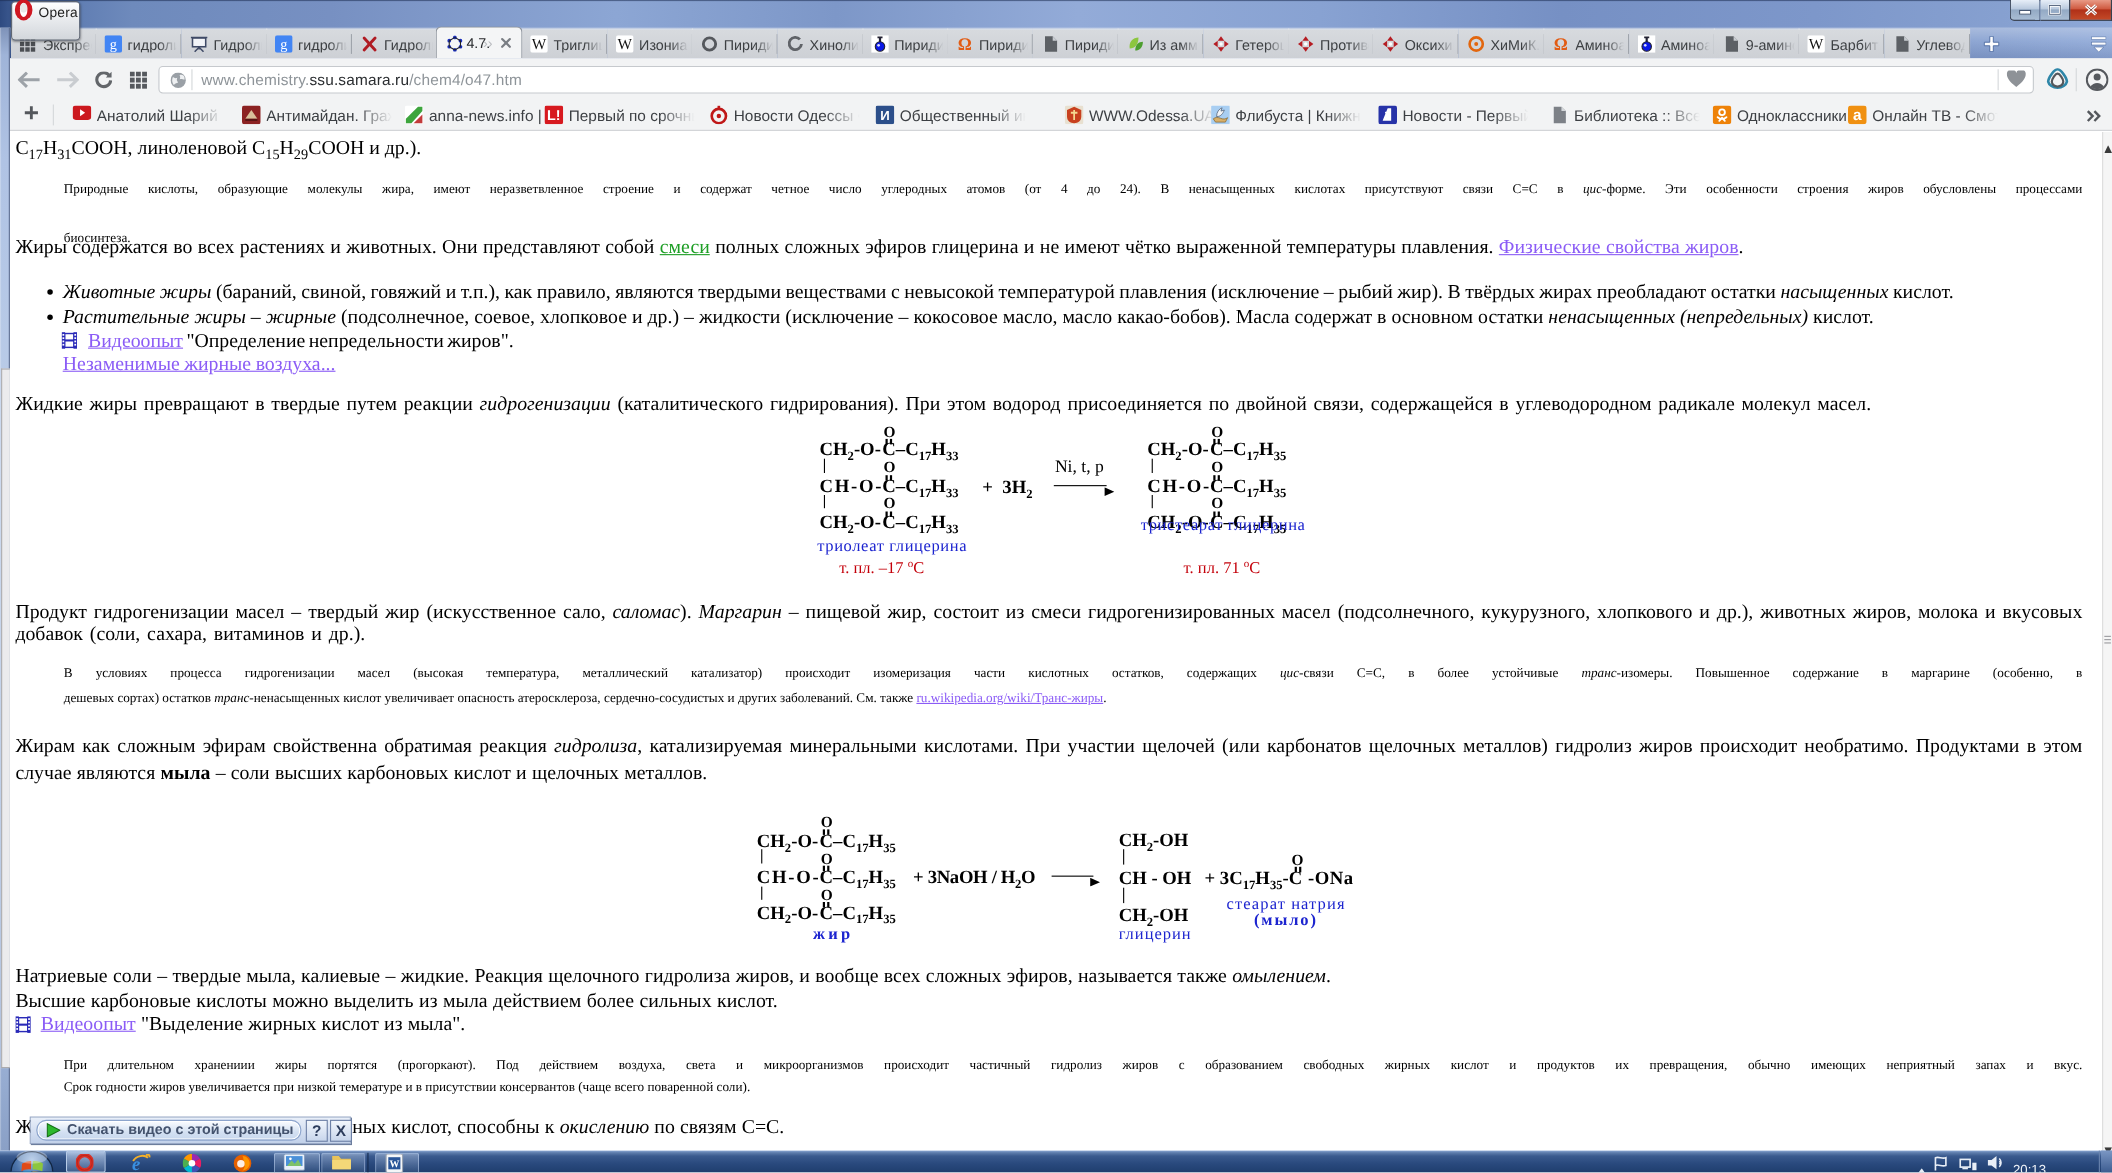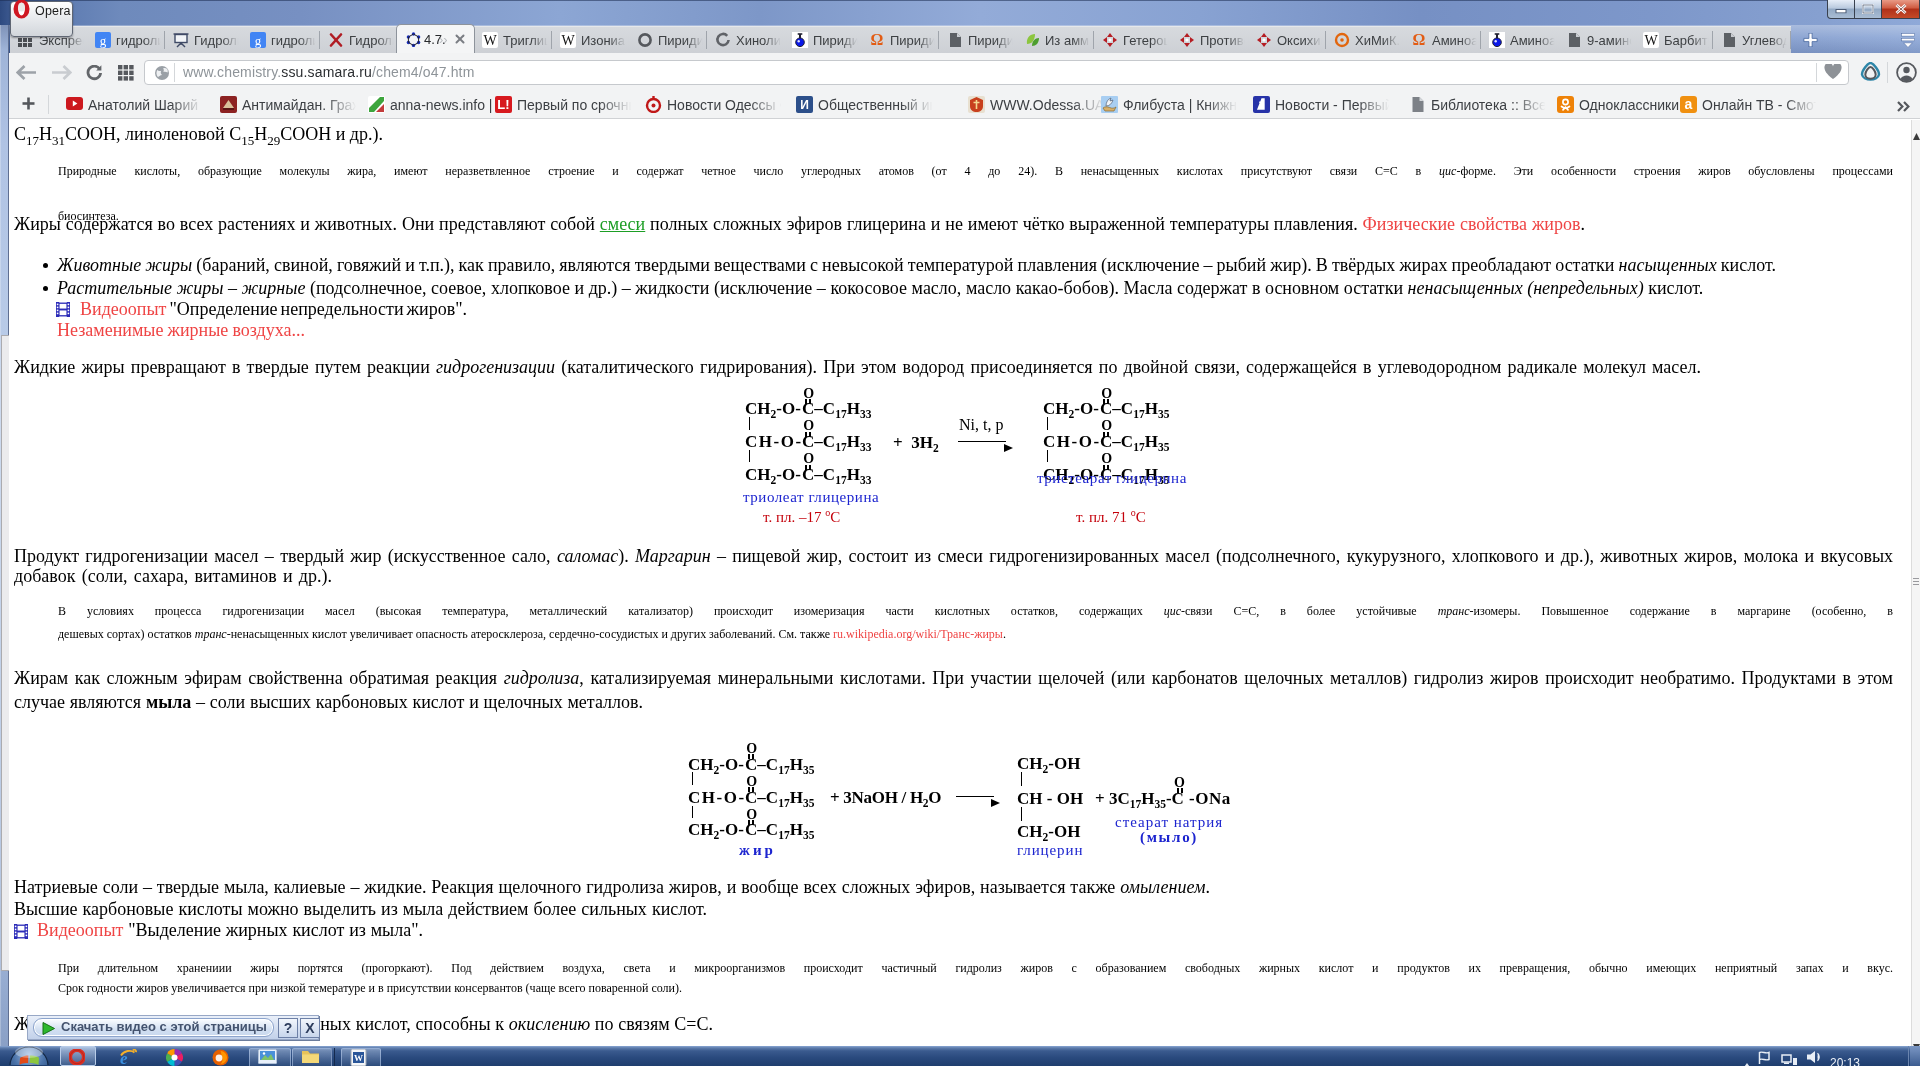--- a/index.html
+++ b/index.html
@@ -50,21 +50,21 @@
 #bmbar{left:0;top:90px;width:1920px;height:29px;background:#f2f3f4;border-bottom:1px solid #d0d2d5}
 .bm{position:absolute;top:0;height:29px}
 .bm .ic{position:absolute;left:0;top:6px;width:17px;height:17px}
 .bm .lb{position:absolute;left:22px;top:7px;font-size:14px;color:#3c3f43;white-space:nowrap;overflow:hidden;width:118px;
  -webkit-mask-image:linear-gradient(90deg,#000 70%,transparent 97%);mask-image:linear-gradient(90deg,#000 70%,transparent 97%)}
 .bm .full{-webkit-mask-image:none;mask-image:none;width:auto}
 
 .tl{position:absolute;font-family:"Liberation Serif",serif;font-size:18px;line-height:21px;white-space:nowrap;color:#000}
 .tj{white-space:normal;text-align:justify;text-align-last:justify;height:21px;overflow:visible}
 .ts{font-size:12px;line-height:18px}
-a.lk{color:#ef4444;}
+a.lk{color:#8b5cf6;text-decoration:underline}
 a.gr{color:#1d9e25;text-decoration:underline}
 sub{font-size:13px;line-height:0}
 
 .fm{position:absolute;font-family:"Liberation Serif",serif;font-weight:bold;font-size:17px;line-height:17px;white-space:nowrap;color:#000}
 .fm sub{font-size:11.5px;font-weight:bold}
 .fb{position:absolute;background:#000}
 .flab{position:absolute;font-family:"Liberation Serif",serif;font-size:15px;line-height:15px;white-space:nowrap}
 .blue{color:#1c24cf}.red{color:#c4000a}
 
 #sbar{left:1911px;top:120px;width:9px;height:926px;background:#f5f5f5;border-left:1px solid #dcdcdc}

